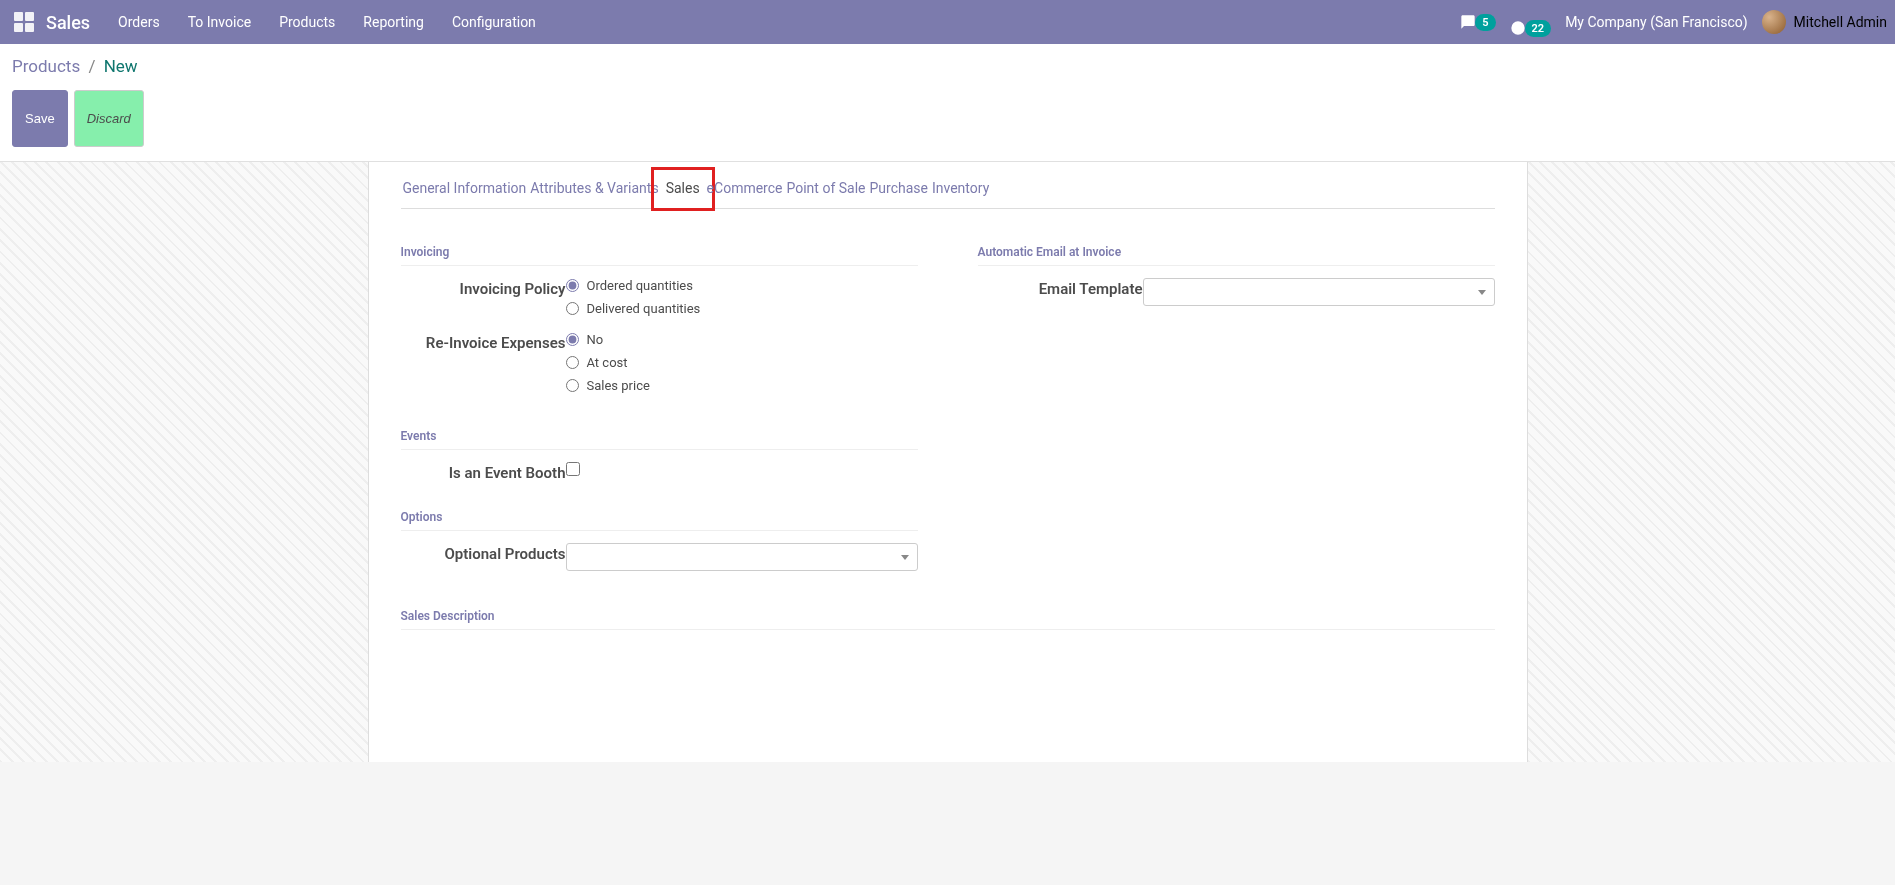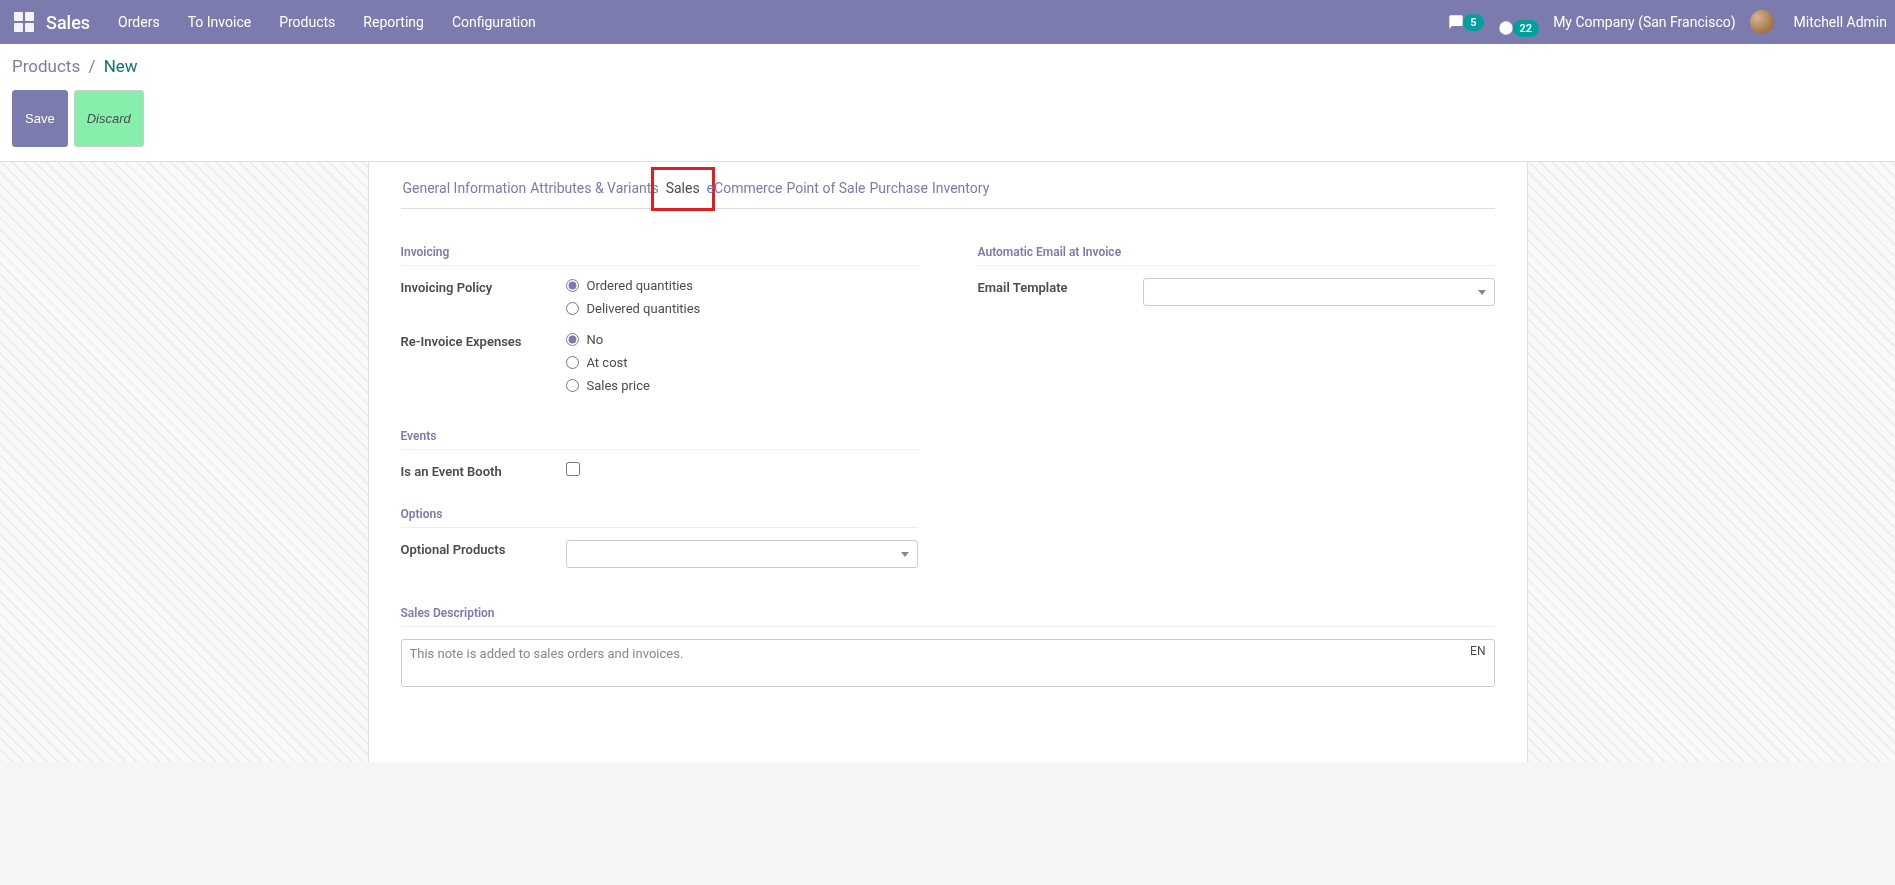--- a/index.html
+++ b/index.html
@@ -14,21 +14,21 @@
 .topbar .menu a { color: #fff; text-decoration: none; font-size: 14px; cursor: pointer; }
 .topbar .spacer { flex: 1; }
 .topbar .right { display: flex; align-items: center; gap: 14px; }
 .badge-pill { display: inline-flex; align-items: center; gap: 4px; cursor: pointer; }
 .badge-pill .count { background: #00A09D; color: #fff; font-size: 11px; padding: 2px 7px; border-radius: 10px; font-weight: 600; margin-left: -5px; }
 .badge-pill svg { width: 16px; height: 16px; fill: #fff; }
 .activity-pill { position: relative; margin-top: 12px; }
 .company { color: #fff; font-size: 14px; cursor: pointer; }
 .user { display: flex; align-items: center; gap: 8px; cursor: pointer; }
 .avatar { width: 24px; height: 24px; border-radius: 50%; background: radial-gradient(circle at 30% 30%, #d9b38c, #8b5a2b); }
-.user-name { color: #ffffff; font-size: 14px; margin-left: 12px; }
+.user-name { color: #000000; font-size: 14px; }
 
 
 .header-bar { background: #fff; padding: 12px 12px 14px 12px; border-bottom: 1px solid #e0e0e0; }
 .breadcrumb { font-size: 17px; margin-bottom: 14px; }
 .breadcrumb a { color: #7C7BAD; text-decoration: none; cursor: pointer; }
 .breadcrumb .sep { color: #888; margin: 0 4px; }
 .breadcrumb .current { color: #0f766e; }
 .actions { display: flex; gap: 6px; }
 .btn { padding: 20px 12px; border-radius: 3px; font-size: 13px; cursor: pointer; border: 1px solid transparent; }
 .btn-primary { background: #7C7BAD; color: #fff; border-color: #7C7BAD; }
@@ -44,21 +44,21 @@
 .tabs .tab { padding: 10px 2px 12px 2px; font-size: 14px; color: #7C7BAD; cursor: pointer; position: relative; }
 .tabs .tab.active { color: #4c4c4c; }
 .tabs .tab.highlight-box { border: 3px solid #e02020; margin: -3px -10px; padding: 10px 12px 12px 12px; }
 
 
 .form-body { display: flex; gap: 60px; margin-top: 36px; }
 .col { flex: 1; }
 .section-title { color: #7C7BAD; font-size: 12px; font-weight: 600; border-bottom: 1px solid #eee; padding-bottom: 6px; margin-bottom: 12px; margin-top: 28px; }
 .section-title.first { margin-top: 0; }
 .field-row { display: flex; margin-bottom: 8px; }
-.field-label { width: 165px; font-weight: 600; font-size: 13px; color: #4c4c4c; padding-top: 2px; }
+.field-label { width: 165px; font-weight: 600; font-size: 15px; color: #4c4c4c; padding-top: 2px; text-align: right; }
 .field-value { flex: 1; }
 .radio-group label, .check-group label { display: flex; align-items: center; gap: 8px; font-size: 13px; margin-bottom: 8px; cursor: pointer; }
 input[type=radio] { accent-color: #7C7BAD; }
 input[type=checkbox] { width: 14px; height: 14px; }
 .select-box { border: 1px solid #ccc; height: 28px; border-radius: 3px; display: flex; align-items: center; justify-content: flex-end; padding: 0 8px; cursor: pointer; background: #fff; }
 .select-box .caret { width: 0; height: 0; border-left: 4px solid transparent; border-right: 4px solid transparent; border-top: 5px solid #888; }
 
 
 .full-section { margin-top: 30px; }
 .textarea-wrap { position: relative; border: 1px solid #ccc; border-radius: 3px; padding: 6px 8px; min-height: 48px; }
@@ -192,21 +192,17 @@
             <div class="select-box">
                 <span class="caret"></span>
               </div>
           </div>
         </div>
       </div>
     </div>
 
     <div class="full-section">
       <div class="section-title">Sales Description</div>
-      <div class="textarea-wrap">
-        <textarea placeholder="This note is added to sales orders and invoices." style=""></textarea>
-        <span class="lang-badge">EN</span>
-      </div>
     </div>
 
   </div>
   <div class="outer-hatch"></div>
 </div>
 
 </body></html>

